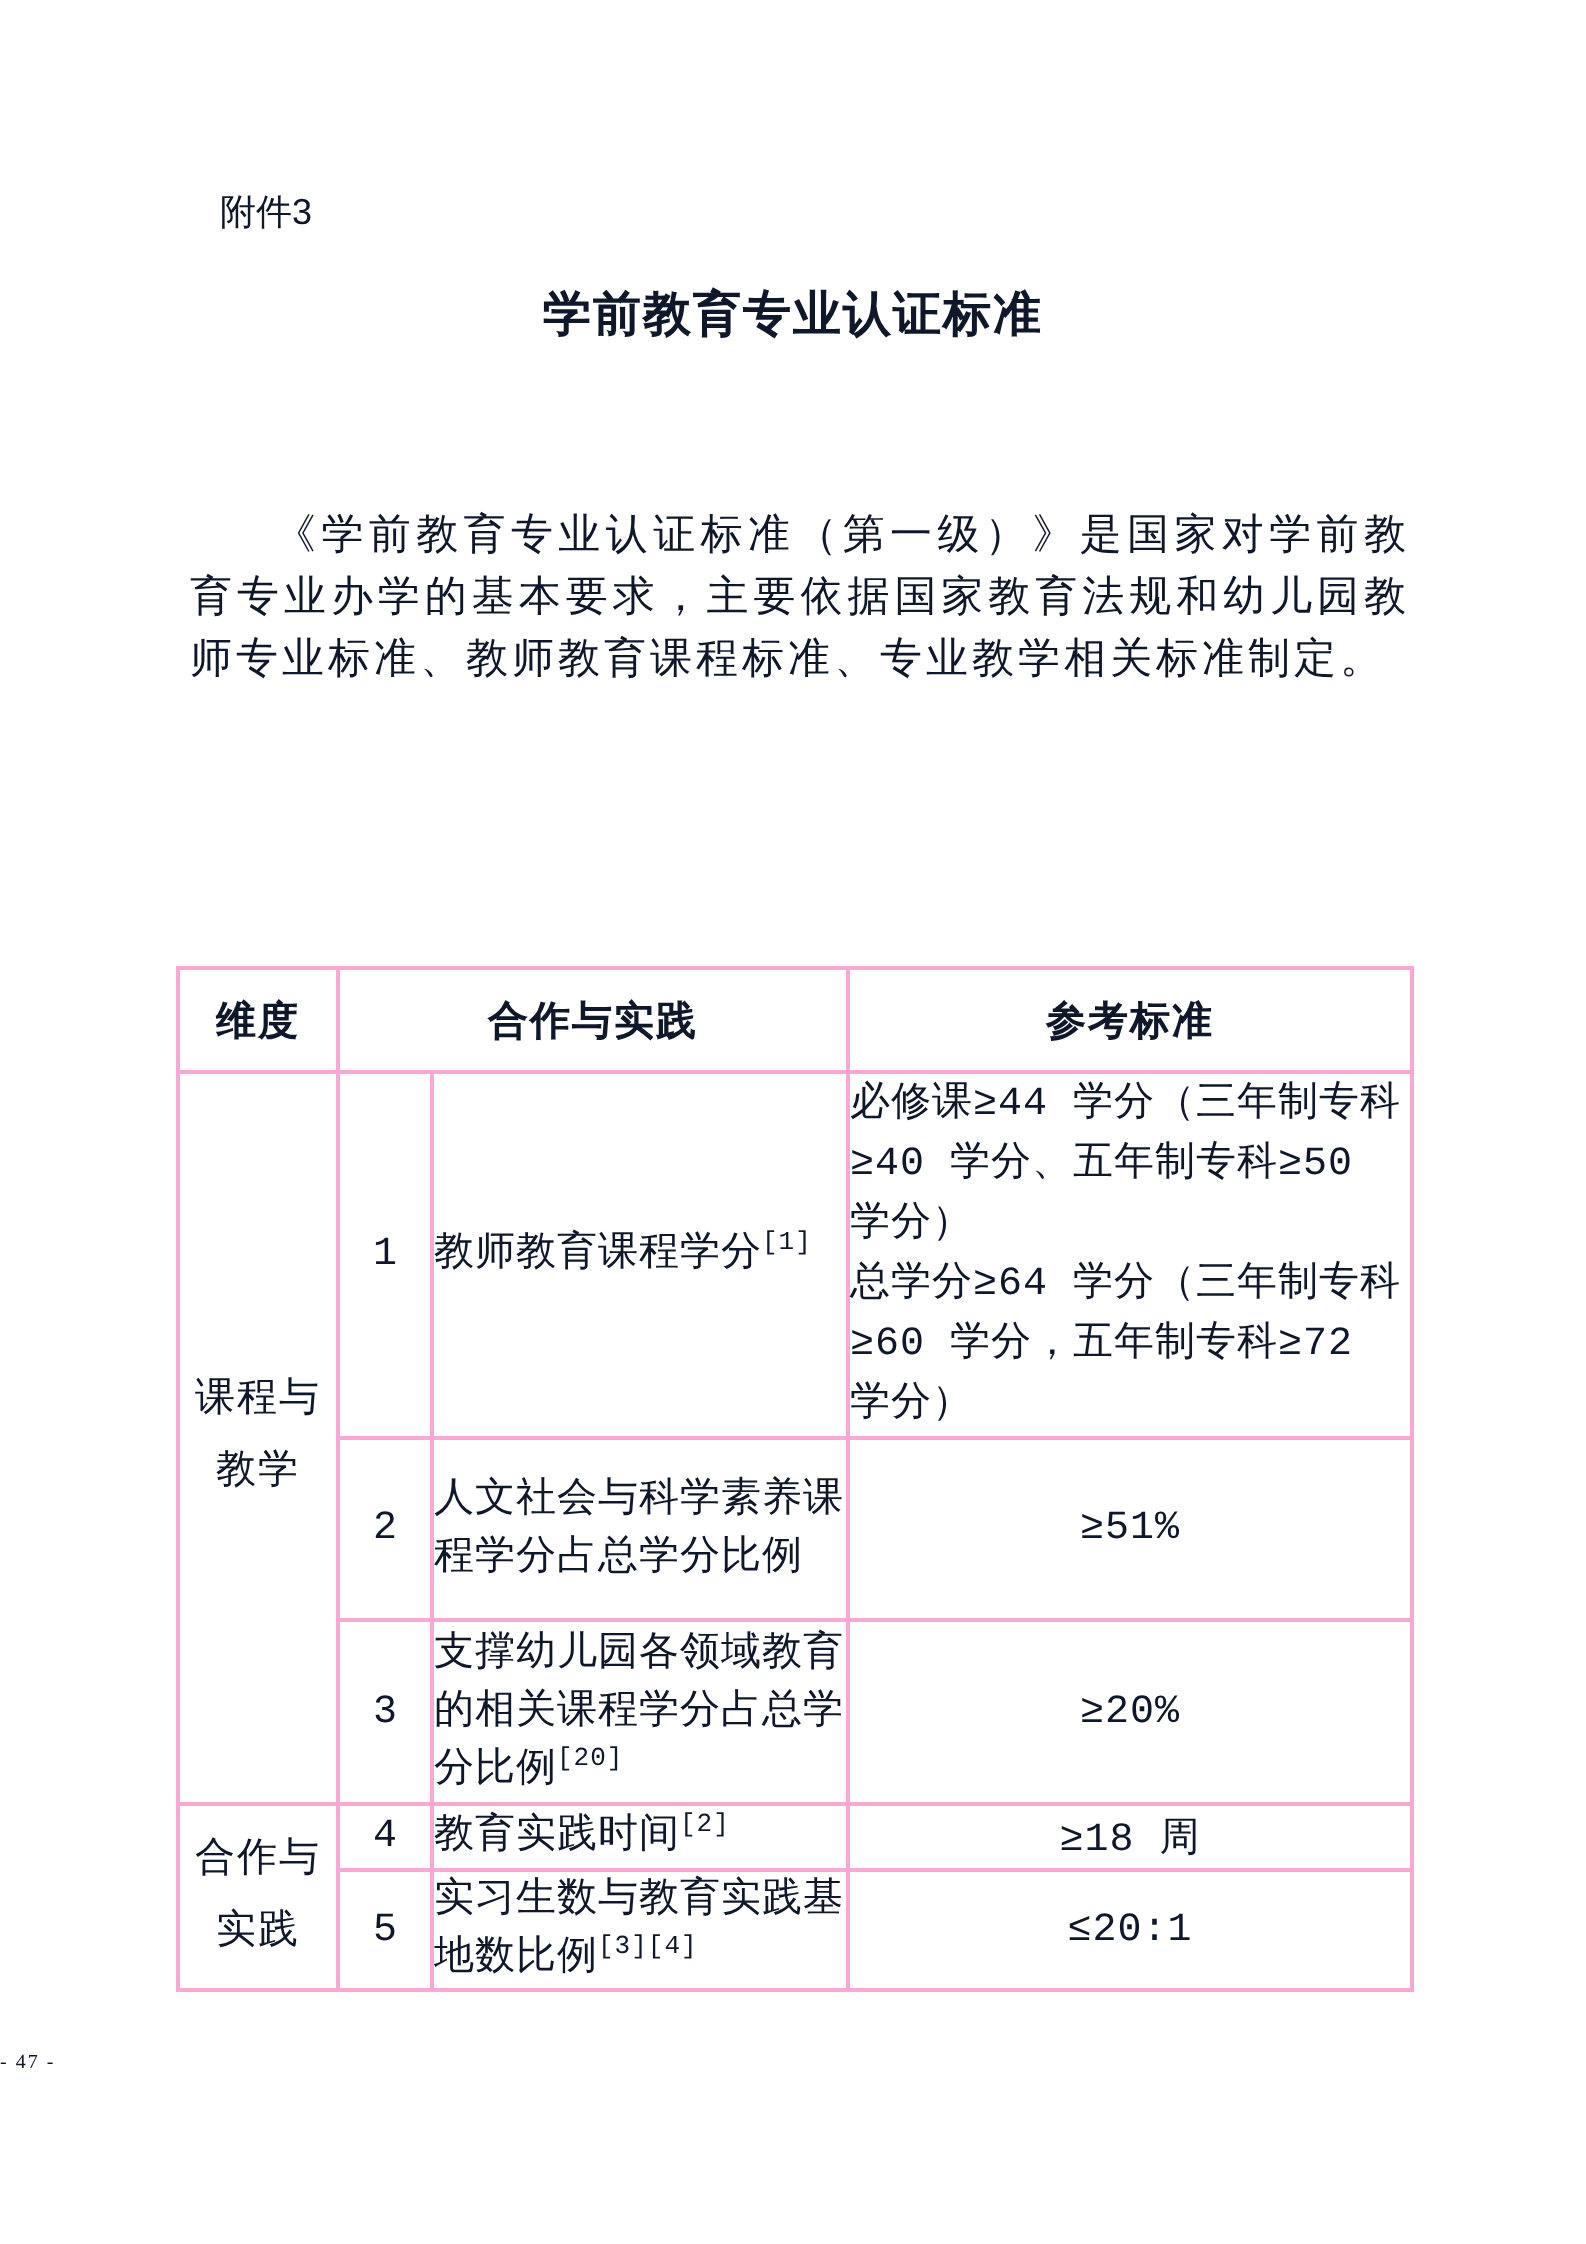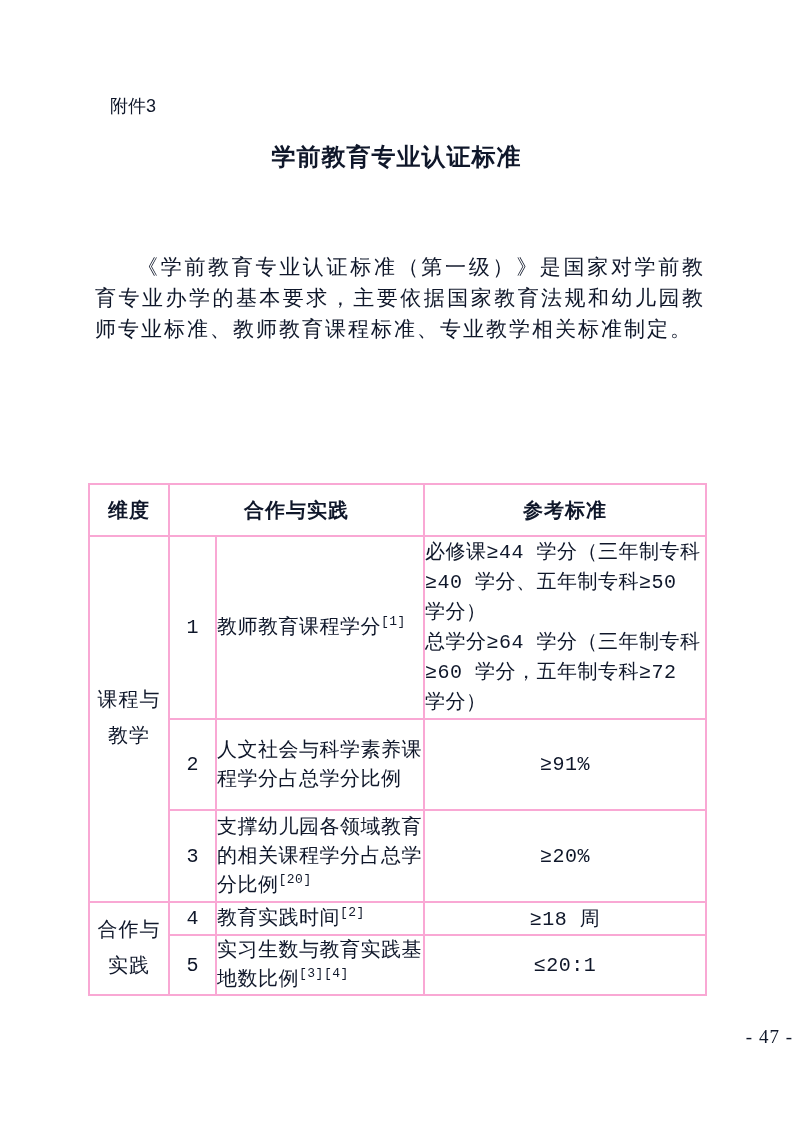--- a/index.html
+++ b/index.html
@@ -95,22 +95,22 @@
   .rh-1 { height: 181px; }
   .rh-2 { height: 89px; }
   .rh-3 { height: 90px; }
   .rh-4 { height: 31px; }
   .rh-5 { height: 58px; }
   sup { font-size: 13px; line-height: 0; }
   .page-number {
     position: absolute;
     left: 0; top: 1026px;
     width: 100%;
-    text-align: right;
-    font-size: 19px;
+    text-align: left;
+    font-size: 10px;
     letter-spacing: 1px;
   }
 </style>
 </head>
 <body>
 
 <div class="page">
 
   <div class="attachment">附件3</div>
 
@@ -138,21 +138,21 @@
         <td class="dim-cell" rowspan="3">课程与教学</td>
         <td class="num-cell rh-1">1</td>
         <td class="ind-cell"><span>教师教育课程学分</span><sup>[1]</sup></td>
         <td class="std-left">必修课≥44 学分（三年制专科≥40 学分、五年制专科≥50 学分）
 总学分≥64 学分（三年制专科≥60 学分，五年制专科≥72 学分）</td>
       </tr>
 
       <tr>
         <td class="num-cell rh-2">2</td>
         <td class="ind-cell"><span>人文社会与科学素养课程学分占总学分比例</span><sup></sup></td>
-        <td class="std-cell">≥91%</td>
+        <td class="std-cell">≥51%</td>
       </tr>
 
       <tr>
         <td class="num-cell rh-3">3</td>
         <td class="ind-cell"><span>支撑幼儿园各领域教育的相关课程学分占总学分比例</span><sup>[20]</sup></td>
         <td class="std-cell">≥20%</td>
       </tr>
 
       <tr>
         <td class="dim-cell" rowspan="2">合作与实践</td>

